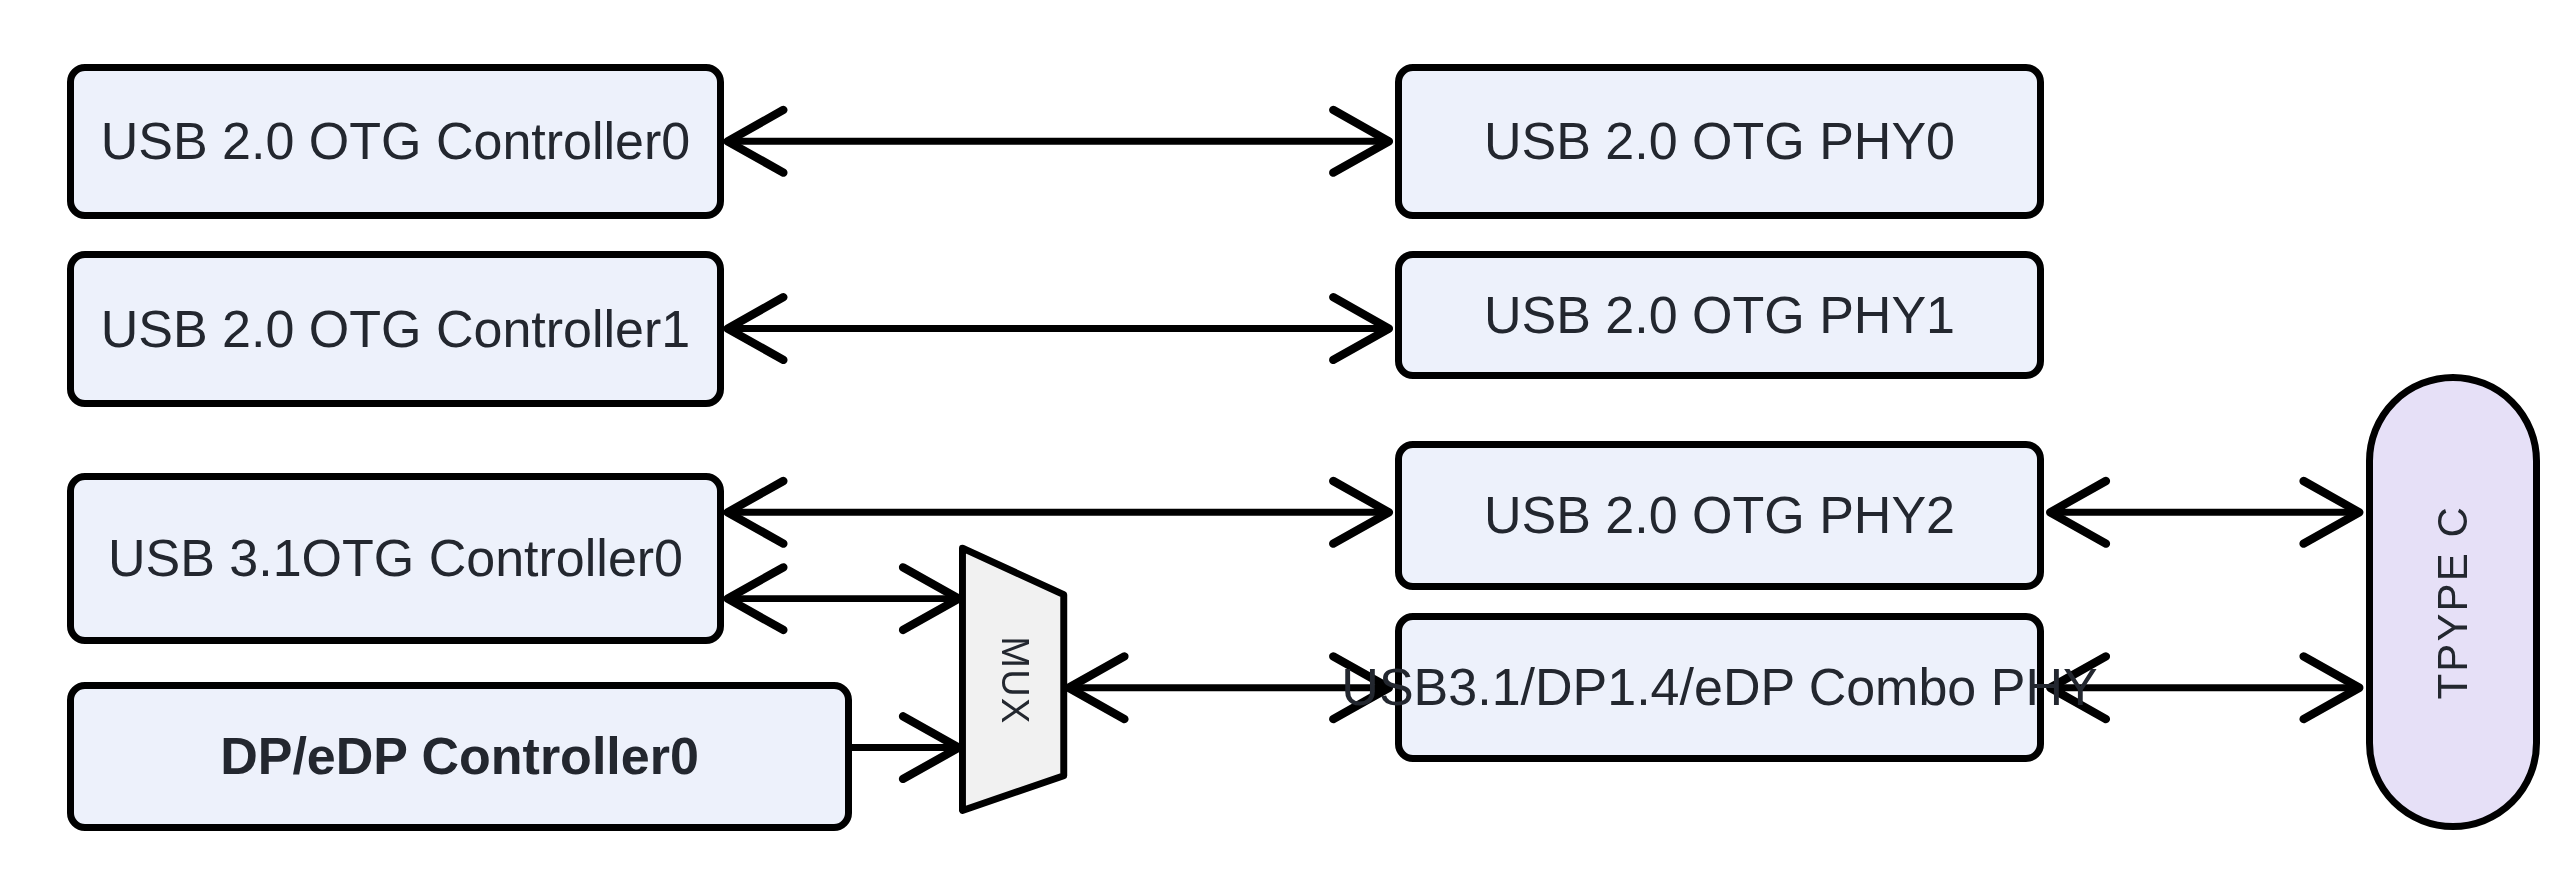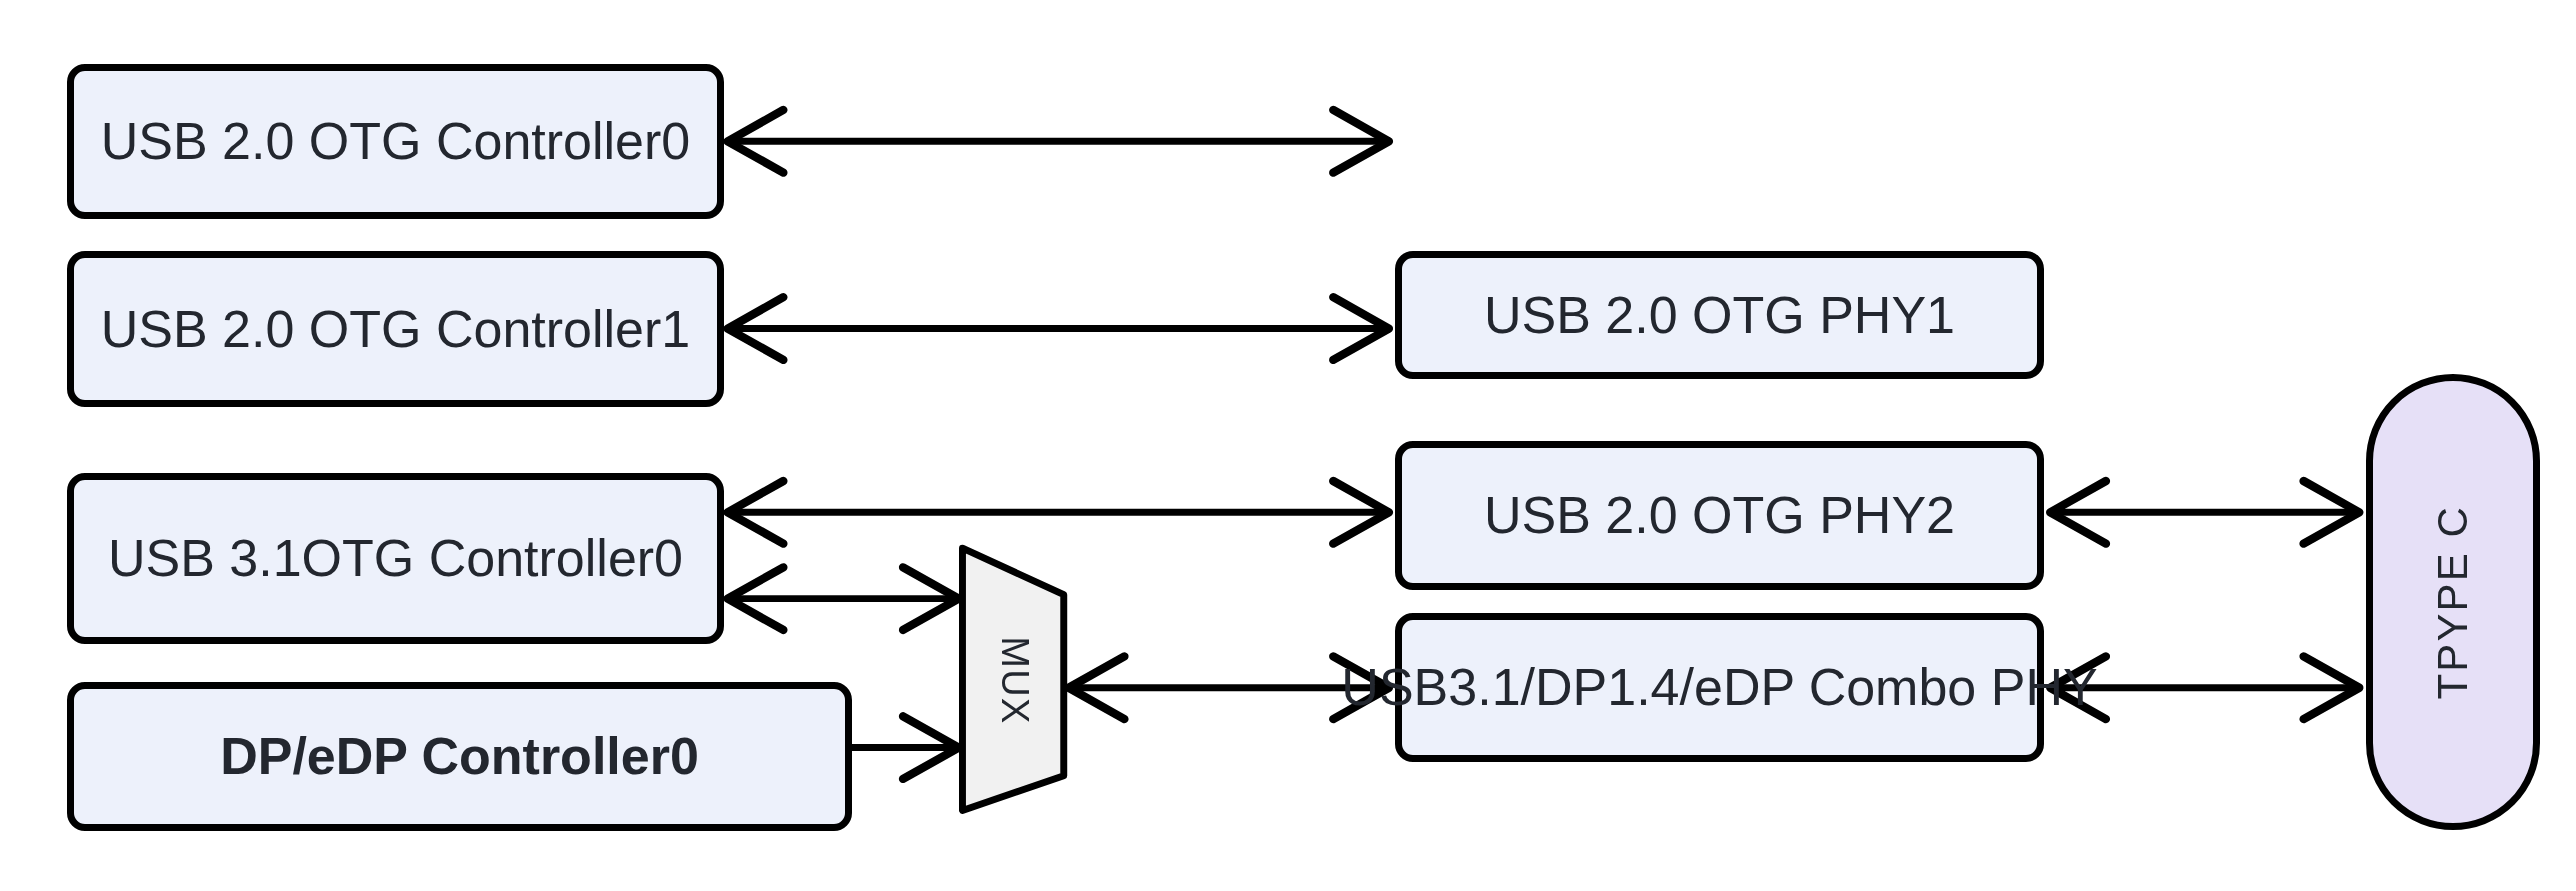--- a/index.html
+++ b/index.html
@@ -56,20 +56,23 @@
   <div class="node" style="left:67px;top:251px;width:657px;height:156px;align-items:center;">
     <span>USB 2.0 OTG Controller1</span>
   </div>
   <div class="node" style="left:67px;top:473px;width:657px;height:171px;align-items:center;">
     <span>USB 3.1OTG Controller0</span>
   </div>
   <div class="node" style="left:67px;top:682px;width:785px;height:149px;font-weight:bold;">
     <span>DP/eDP Controller0</span>
   </div>
 
+  <div class="node" style="left:1395px;top:64px;width:649px;height:155px;">
+    <span>USB 2.0 OTG PHY0</span>
+  </div>
   <div class="node" style="left:1395px;top:251px;width:649px;height:128px;text-align:center;">
     <span>USB 2.0 OTG PHY1</span>
   </div>
   <div class="node" style="left:1395px;top:441px;width:649px;height:149px;">
     <span>USB 2.0 OTG PHY2</span>
   </div>
   <div class="node" style="left:1395px;top:613px;width:649px;height:149px;">
     <span>USB3.1/DP1.4/eDP Combo PHY</span>
   </div>
 

